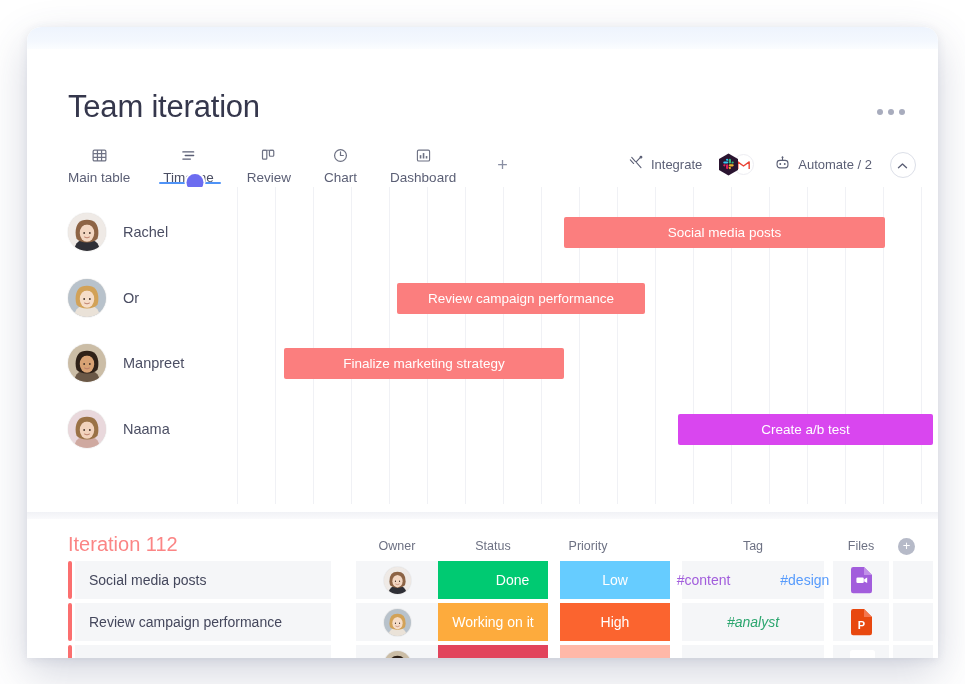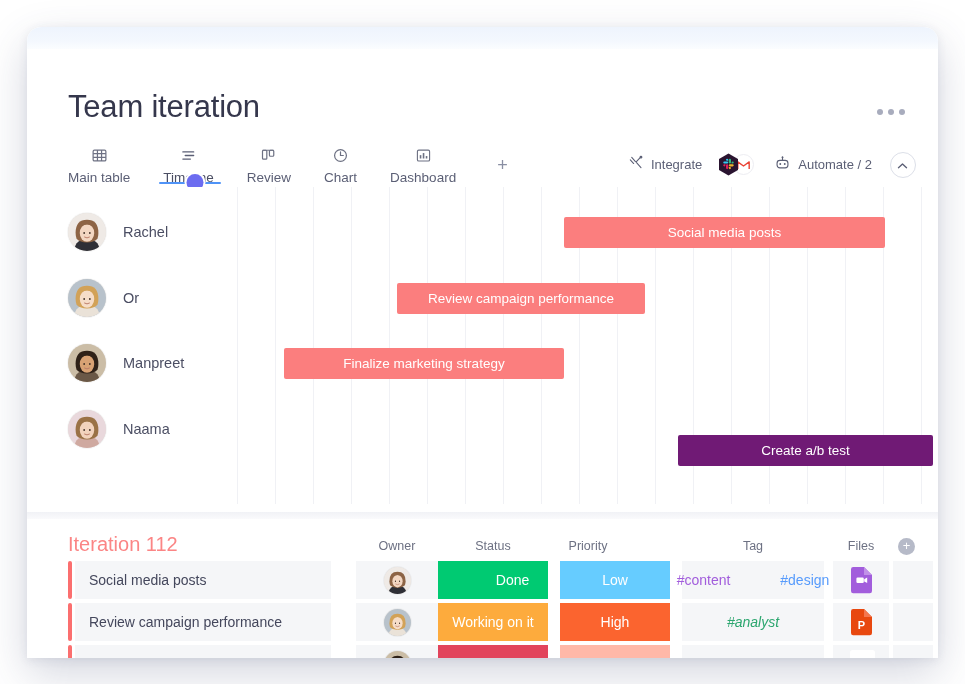--- a/index.html
+++ b/index.html
@@ -390,21 +390,21 @@
     <path d="M8 21 q0 -14 12 -14 q12 0 12 14 q0 3 -1 6 q-4 4 -11 4 q-7 0 -11 -4 q-1 -3 -1 -6z" fill="#9a7246"></path>
     <ellipse cx="20" cy="21" rx="7.6" ry="9.2" fill="#f2d3bd"></ellipse>
     <path d="M11.6 17 q1 -9 8.4 -9 q7.4 0 8.4 9 q-2 -5 -8.4 -5 q-6.4 0 -8.4 5z" fill="#9a7246"></path>
     <ellipse cx="17" cy="21" rx=".9" ry="1.1" fill="#3a2b22"></ellipse>
     <ellipse cx="23" cy="21" rx=".9" ry="1.1" fill="#3a2b22"></ellipse>
     <path d="M17.4 25.4 q2.6 1.8 5.2 0" stroke="#b97a66" stroke-width="1" fill="none" stroke-linecap="round"></path>
   </svg>
                 </span>
                 <span class="pname">Naama</span>
               </div>
-              <div class="bar" style="left: 651px; width: 255px; top: 16px; background: #701a75; margin-top: 21px;">Create a/b test</div>
+              <div class="bar" style="left: 651px; width: 255px; top: 16px; background: #d946ef;">Create a/b test</div>
             </div>
           </div>
       </div>
       <div class="tl-bottom-sep"></div>
 
       <div class="tablewrap">
         <div class="group-title">Iteration 112</div>
 
         <div class="colhdr" style="left:329px;width:82px;">Owner</div>
         <div class="colhdr" style="left:411px;width:110px;">Status</div>

